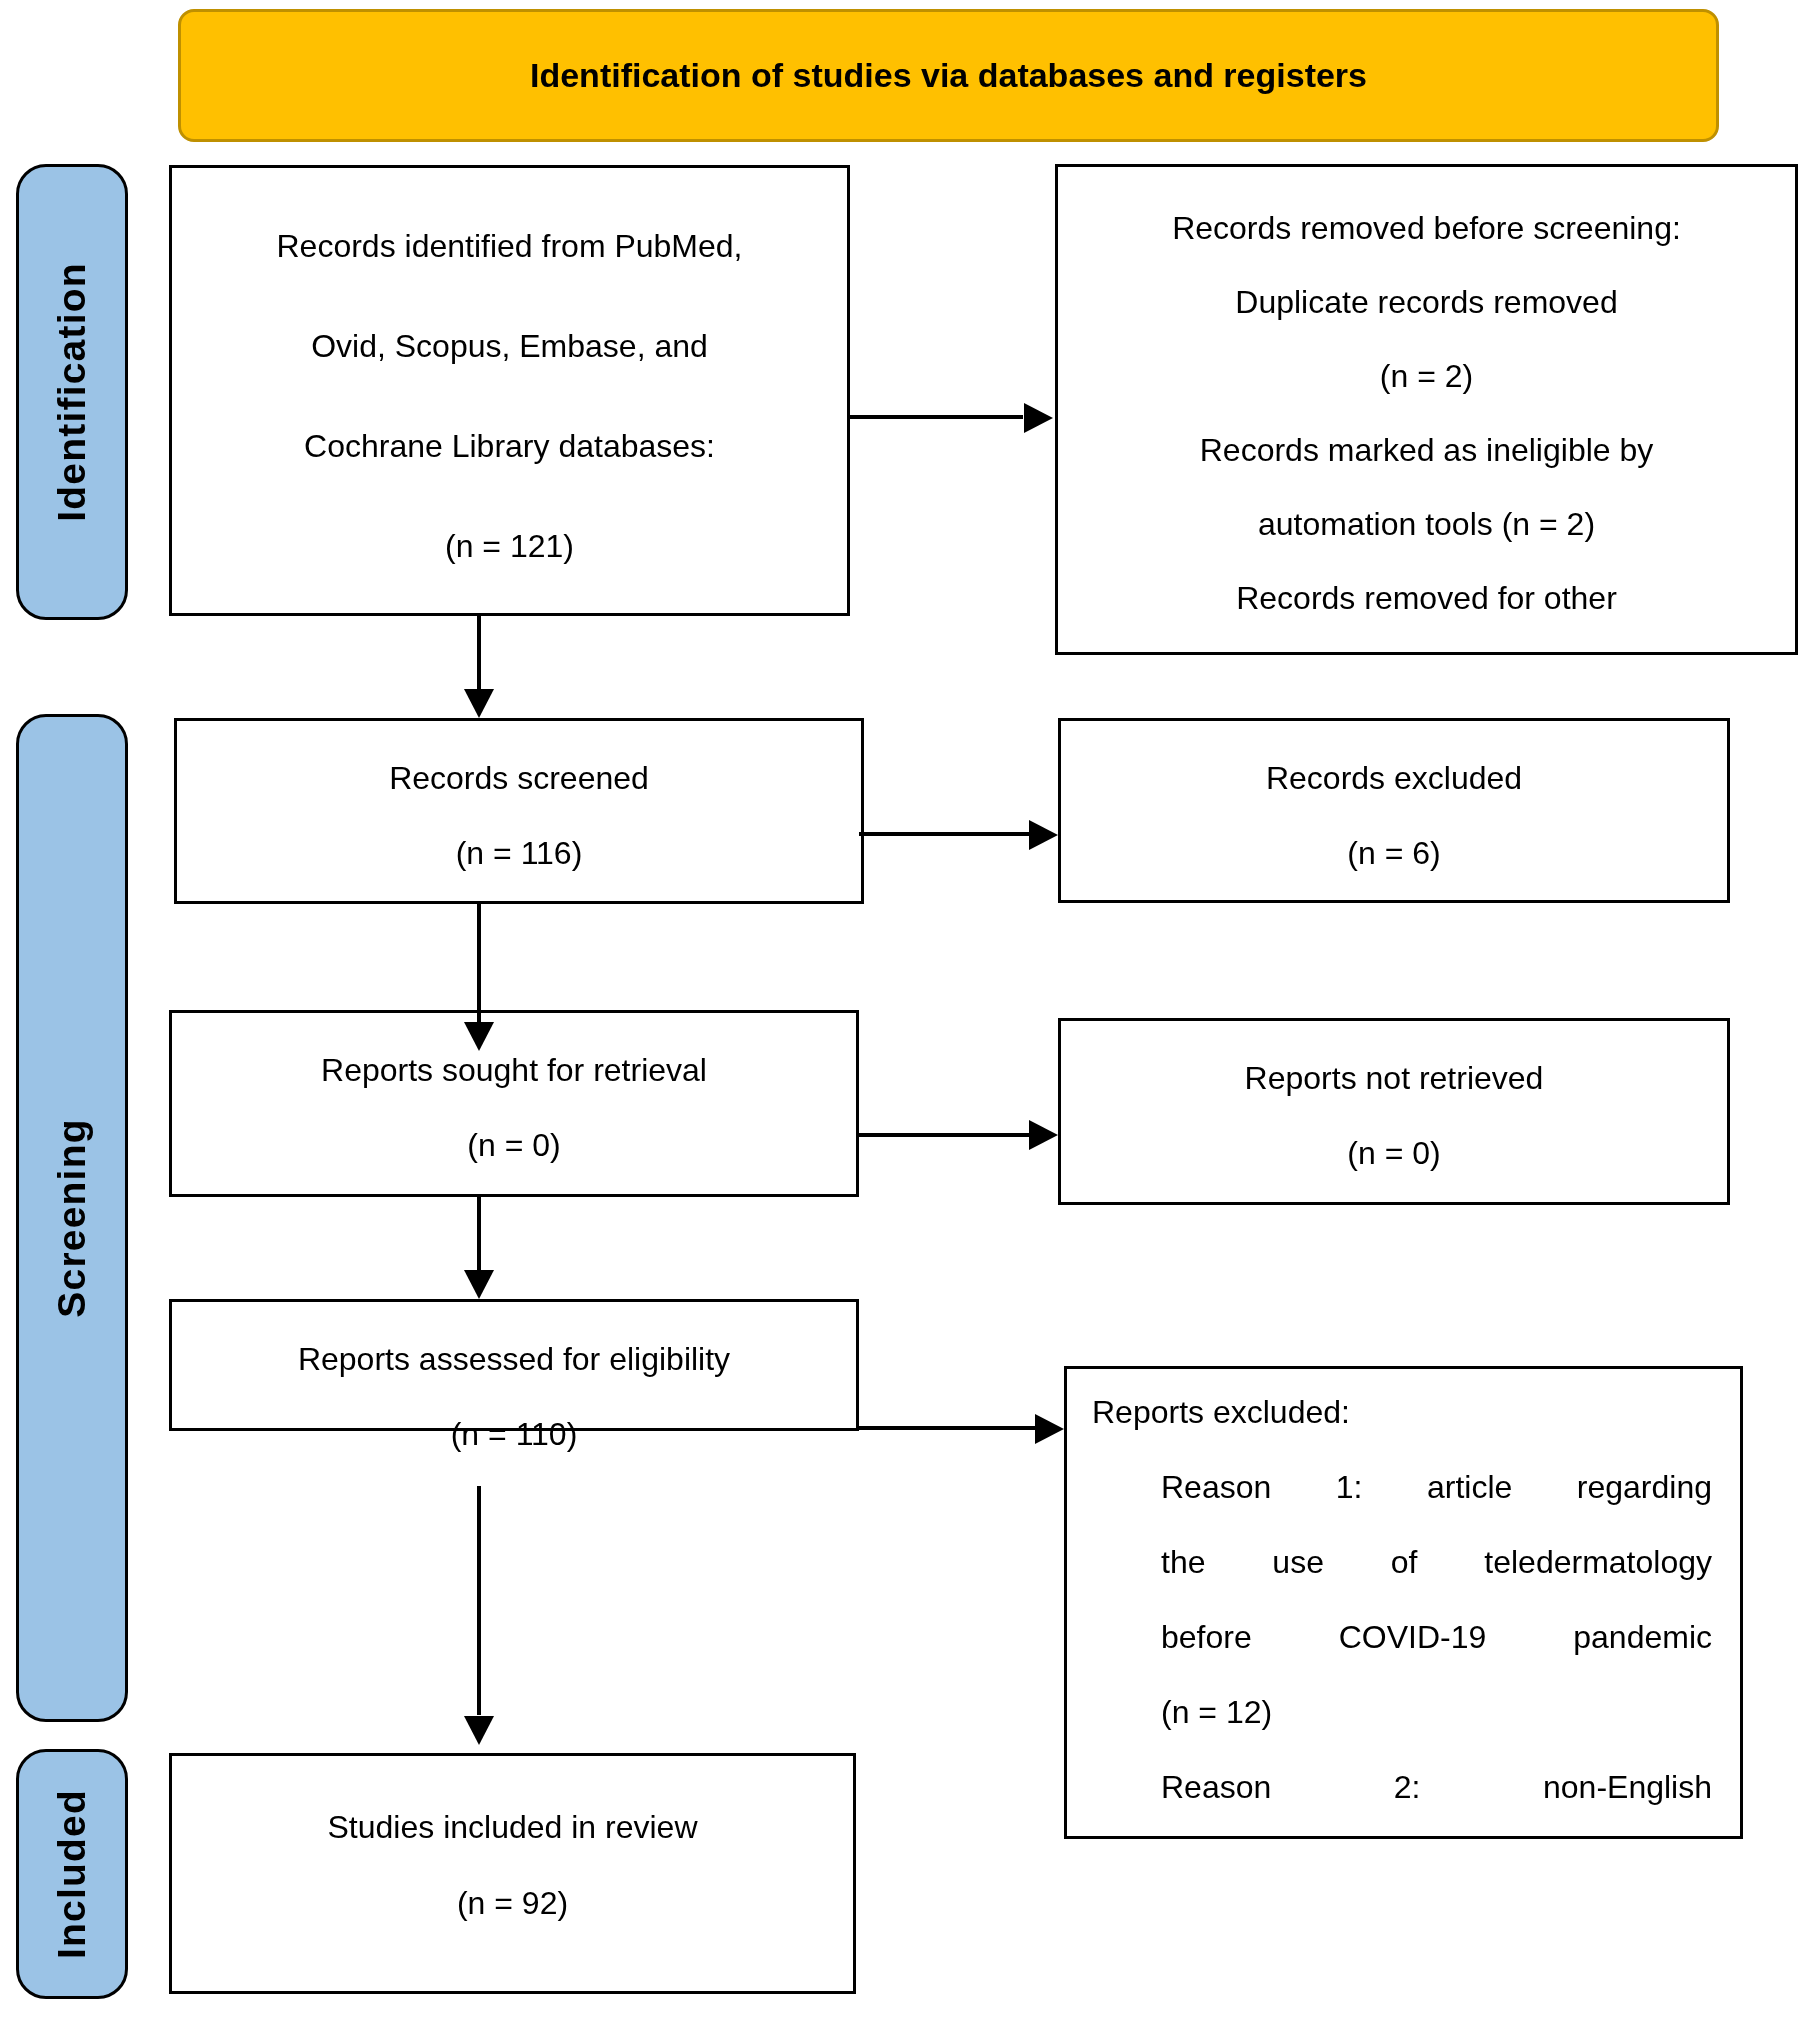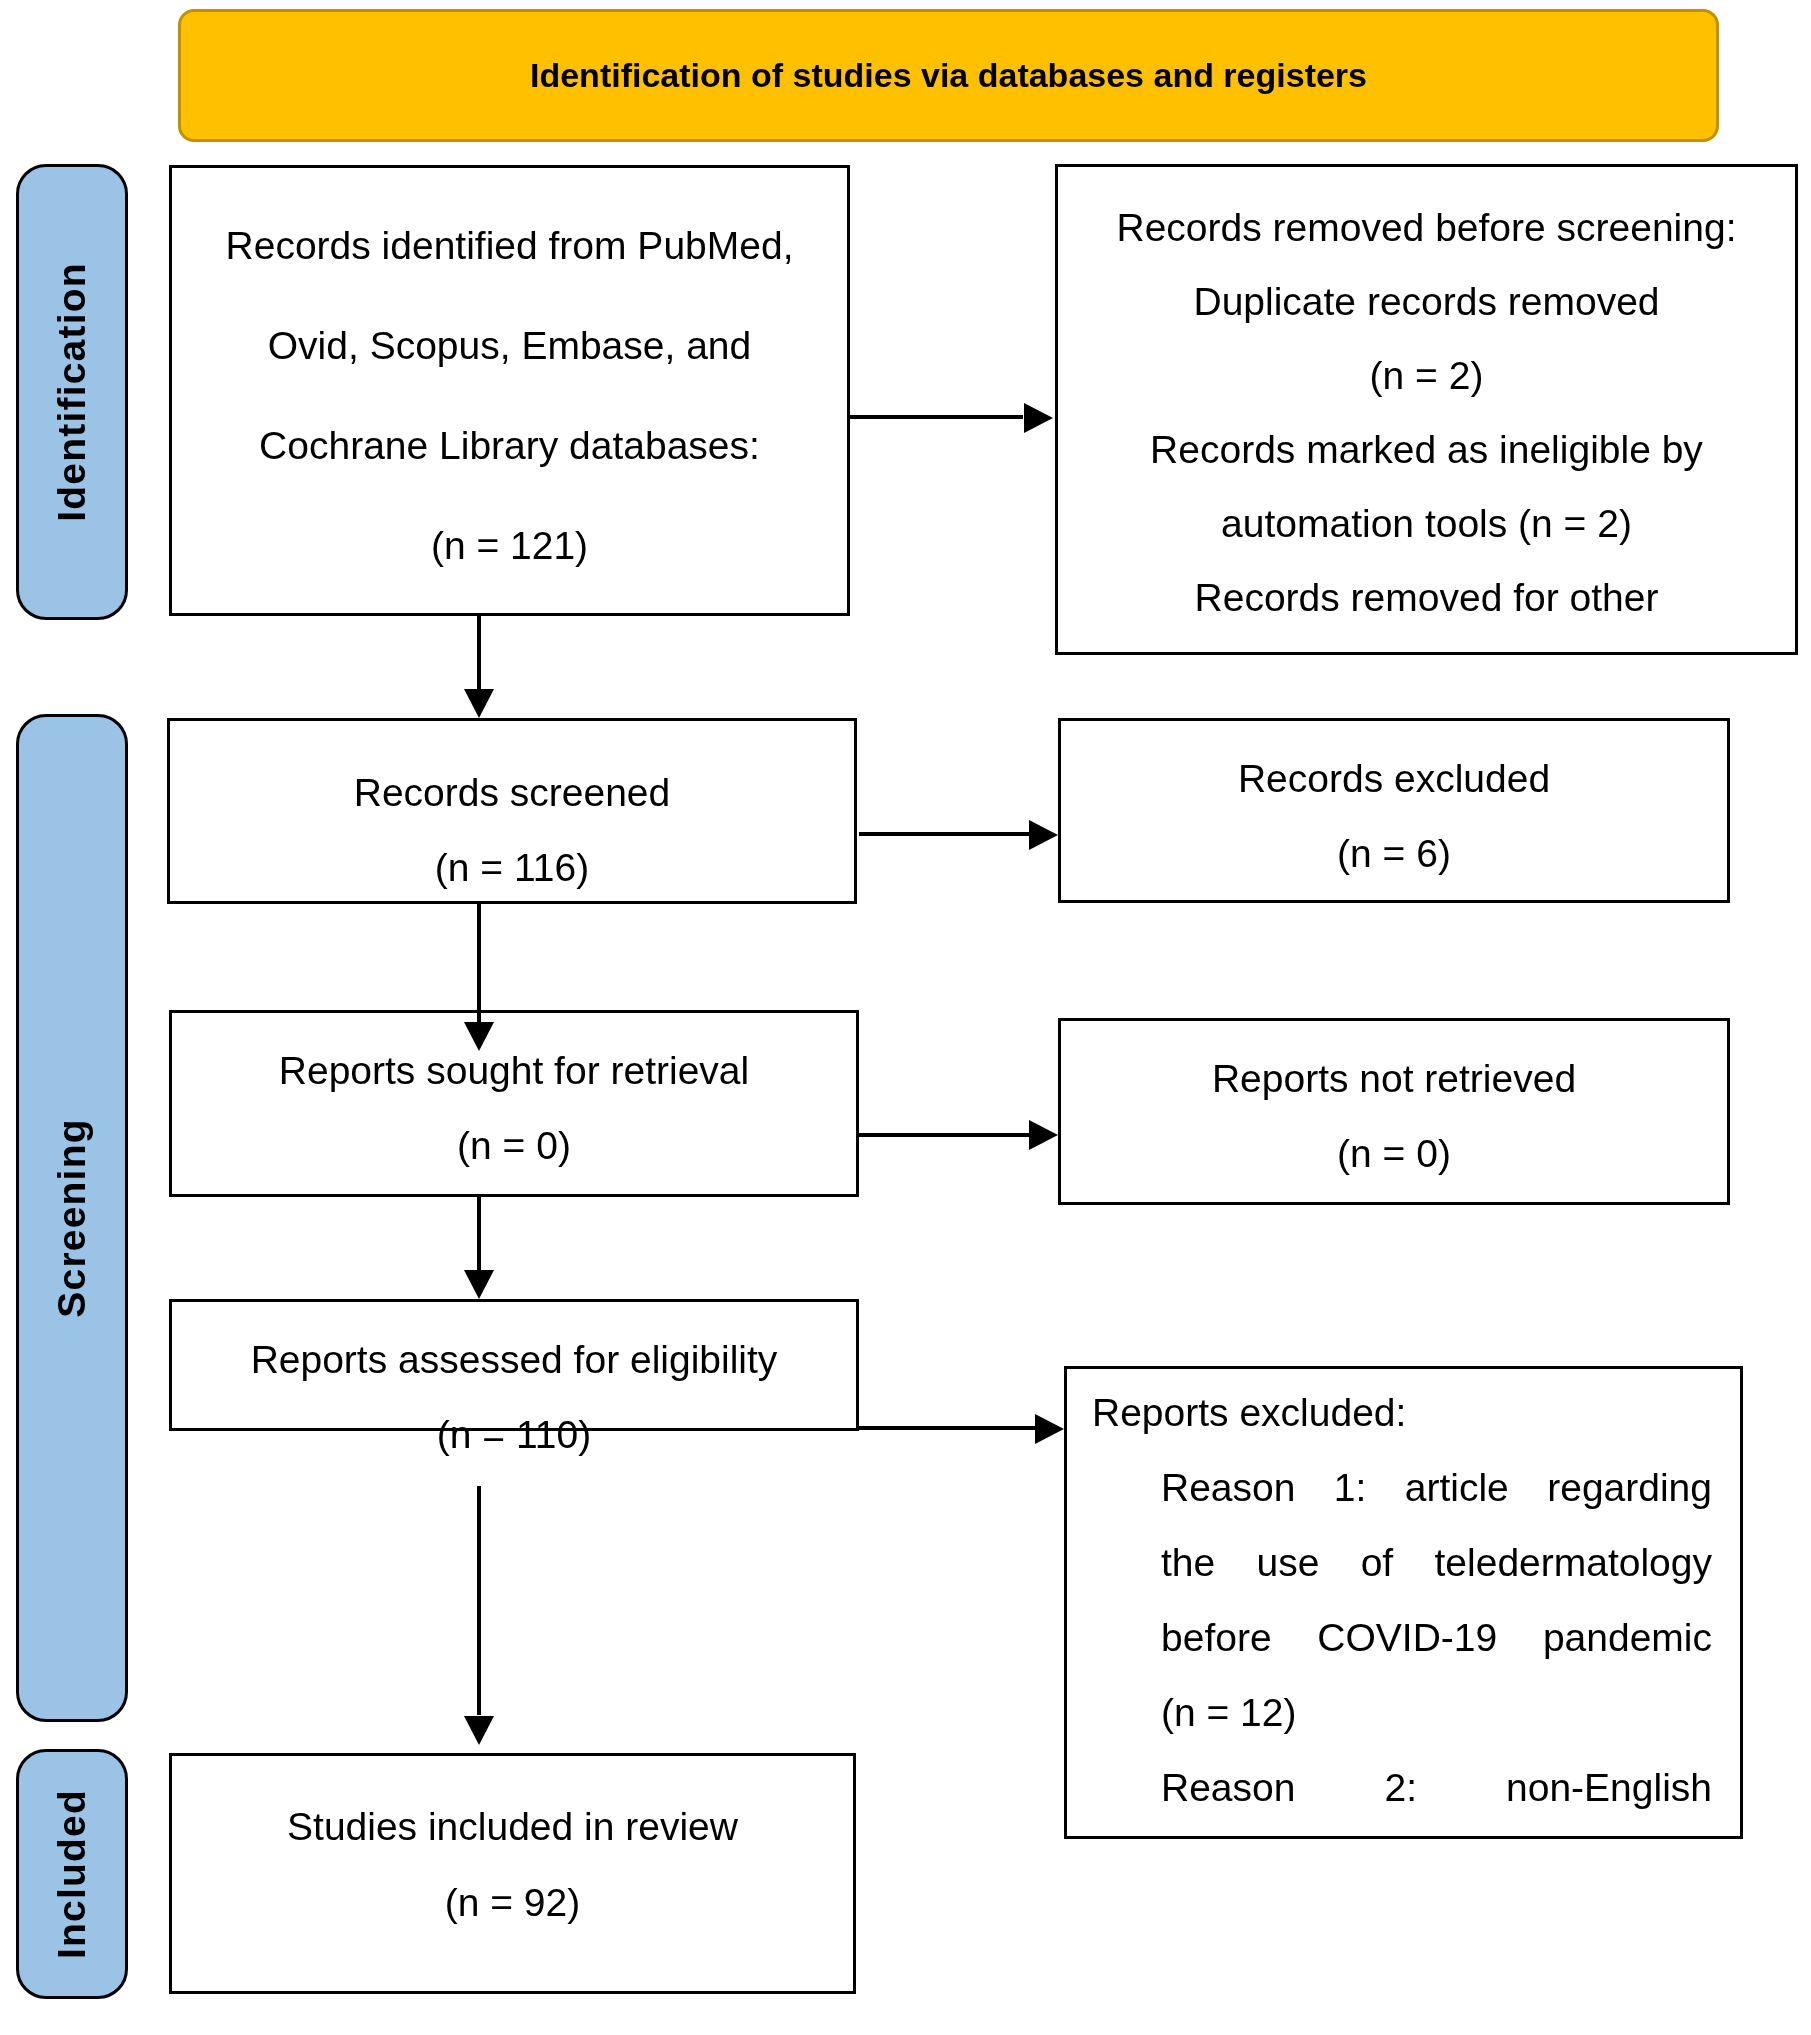--- a/index.html
+++ b/index.html
@@ -26,25 +26,25 @@
   .stage .vlabel{
     transform:rotate(-90deg);white-space:nowrap;
     font-size:39px;font-weight:bold;letter-spacing:1.2px;
   }
   .st1{top:164px;height:456px;}
   .st2{top:714px;height:1008px;}
   .st3{top:1749px;height:250px;}
   
   .wbox{
     position:absolute;background:#fff;border:3.7px solid var(--box_border,#000);
-    box-sizing:border-box;font-size:39px;text-align:center;
+    box-sizing:border-box;font-size:32px;text-align:center;
   }
   .b1{left:169px;top:165px;width:681px;height:451px;padding-top:28px;line-height:100px;}
   .b2{left:1055px;top:164px;width:743px;height:491px;padding-top:24px;line-height:74px;}
-  .b3{left:167px;top:718px;width:690px;height:186px;padding-top:34px;line-height:75px;}
+  .b3{left:174px;top:718px;width:690px;height:186px;padding-top:20px;line-height:75px;}
   .b4{left:1058px;top:718px;width:672px;height:185px;padding-top:20px;line-height:75px;}
   .b5{left:169px;top:1010px;width:690px;height:187px;padding-top:20px;line-height:75px;}
   .b6{left:1058px;top:1018px;width:672px;height:187px;padding-top:20px;line-height:75px;}
   .b7{left:169px;top:1299px;width:690px;height:132px;padding-top:20px;line-height:75px;}
   .b8{left:1064px;top:1366px;width:679px;height:473px;padding-top:6px;line-height:75px;text-align:left;}
   .b9{left:169px;top:1753px;width:687px;height:241px;padding-top:33px;line-height:76px;}
   .b8 .title{padding-left:25px;}
   .b8 .reason{margin-left:94px;margin-right:28px;}
   .just{text-align:justify;text-align-last:justify;}
   .it{text-align:right;}

